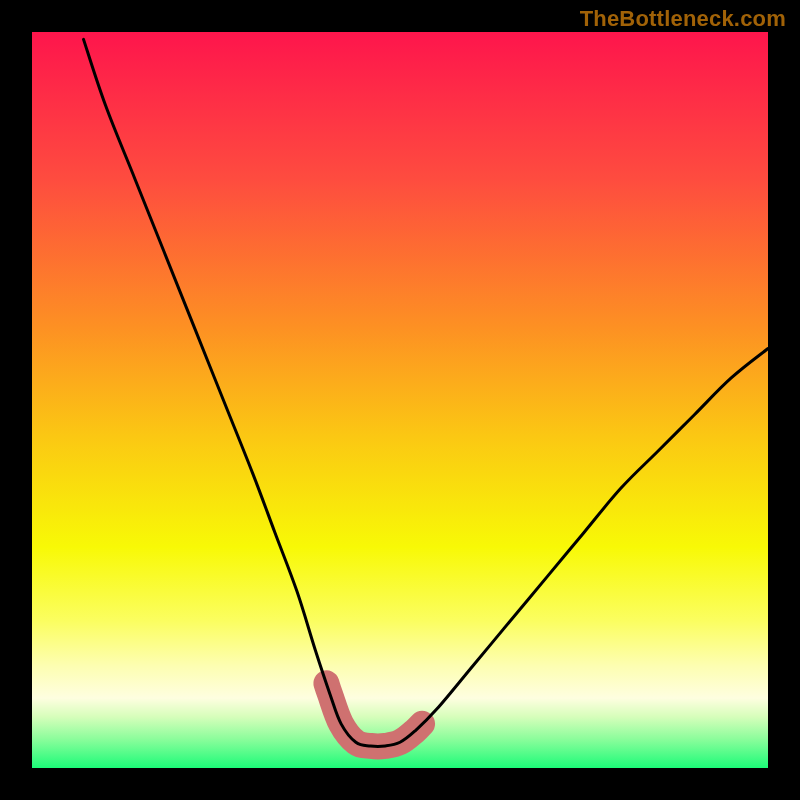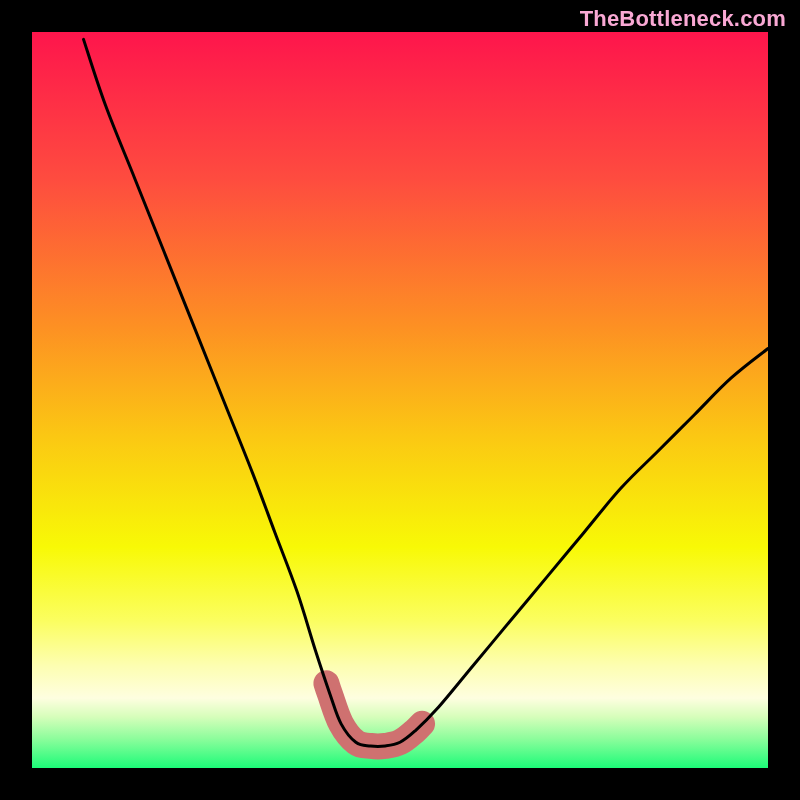--- a/index.html
+++ b/index.html
@@ -16,21 +16,21 @@
     width: 800px;
     height: 800px;
     background: #000;
   }
   .attribution {
     position: absolute;
     top: 6px;
     right: 14px;
     font-size: 22px;
     font-weight: 600;
-    color: #f9a8d4;
+    color: #a16207;
     letter-spacing: 0.2px;
     user-select: none;
   }
   svg {
     position: absolute;
     top: 0;
     left: 0;
     display: block;
   }
 </style>

